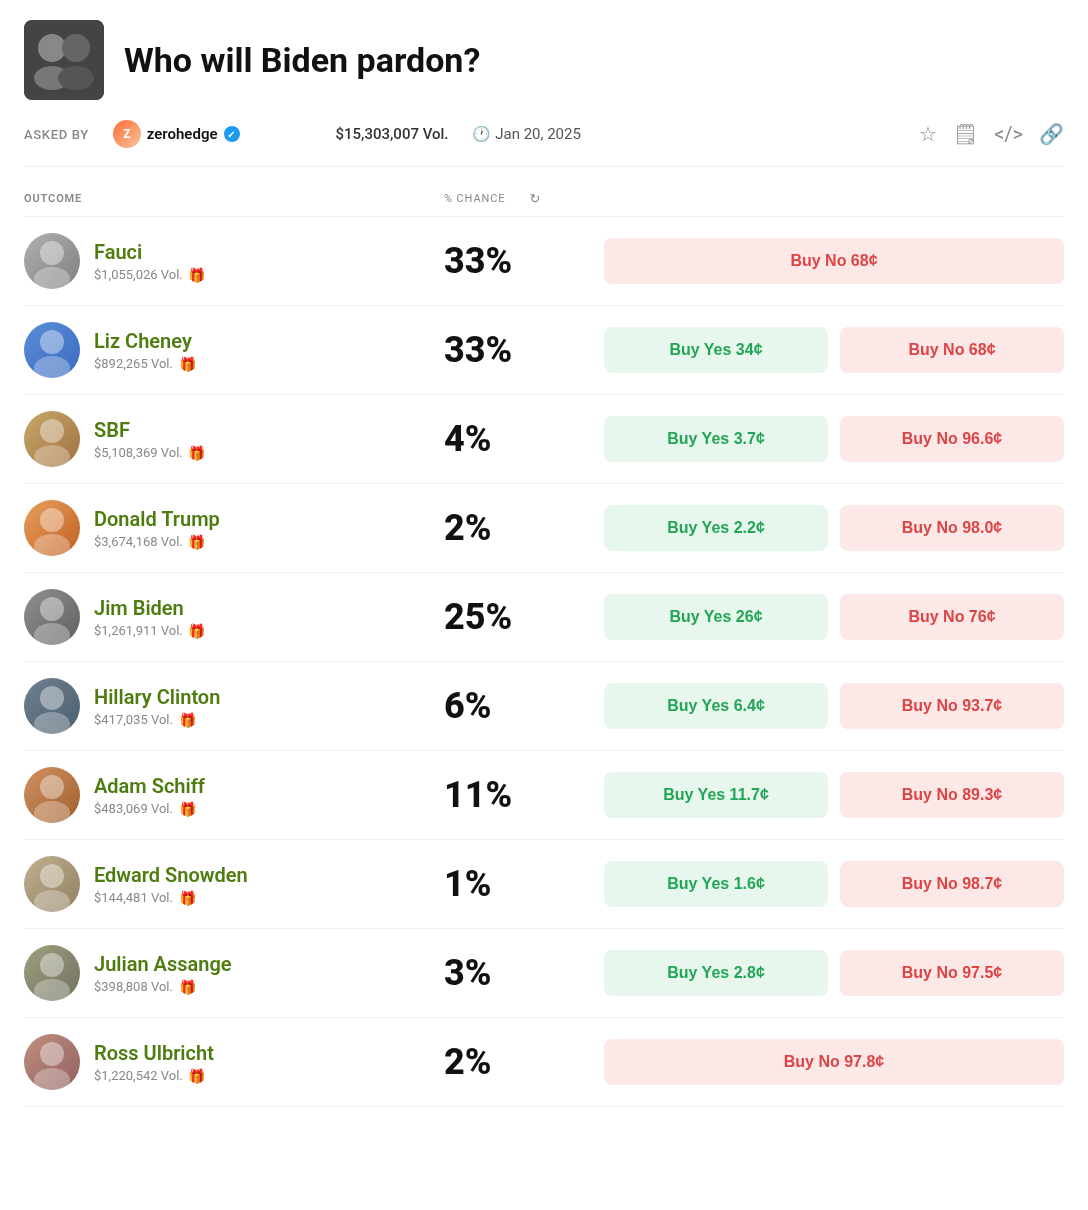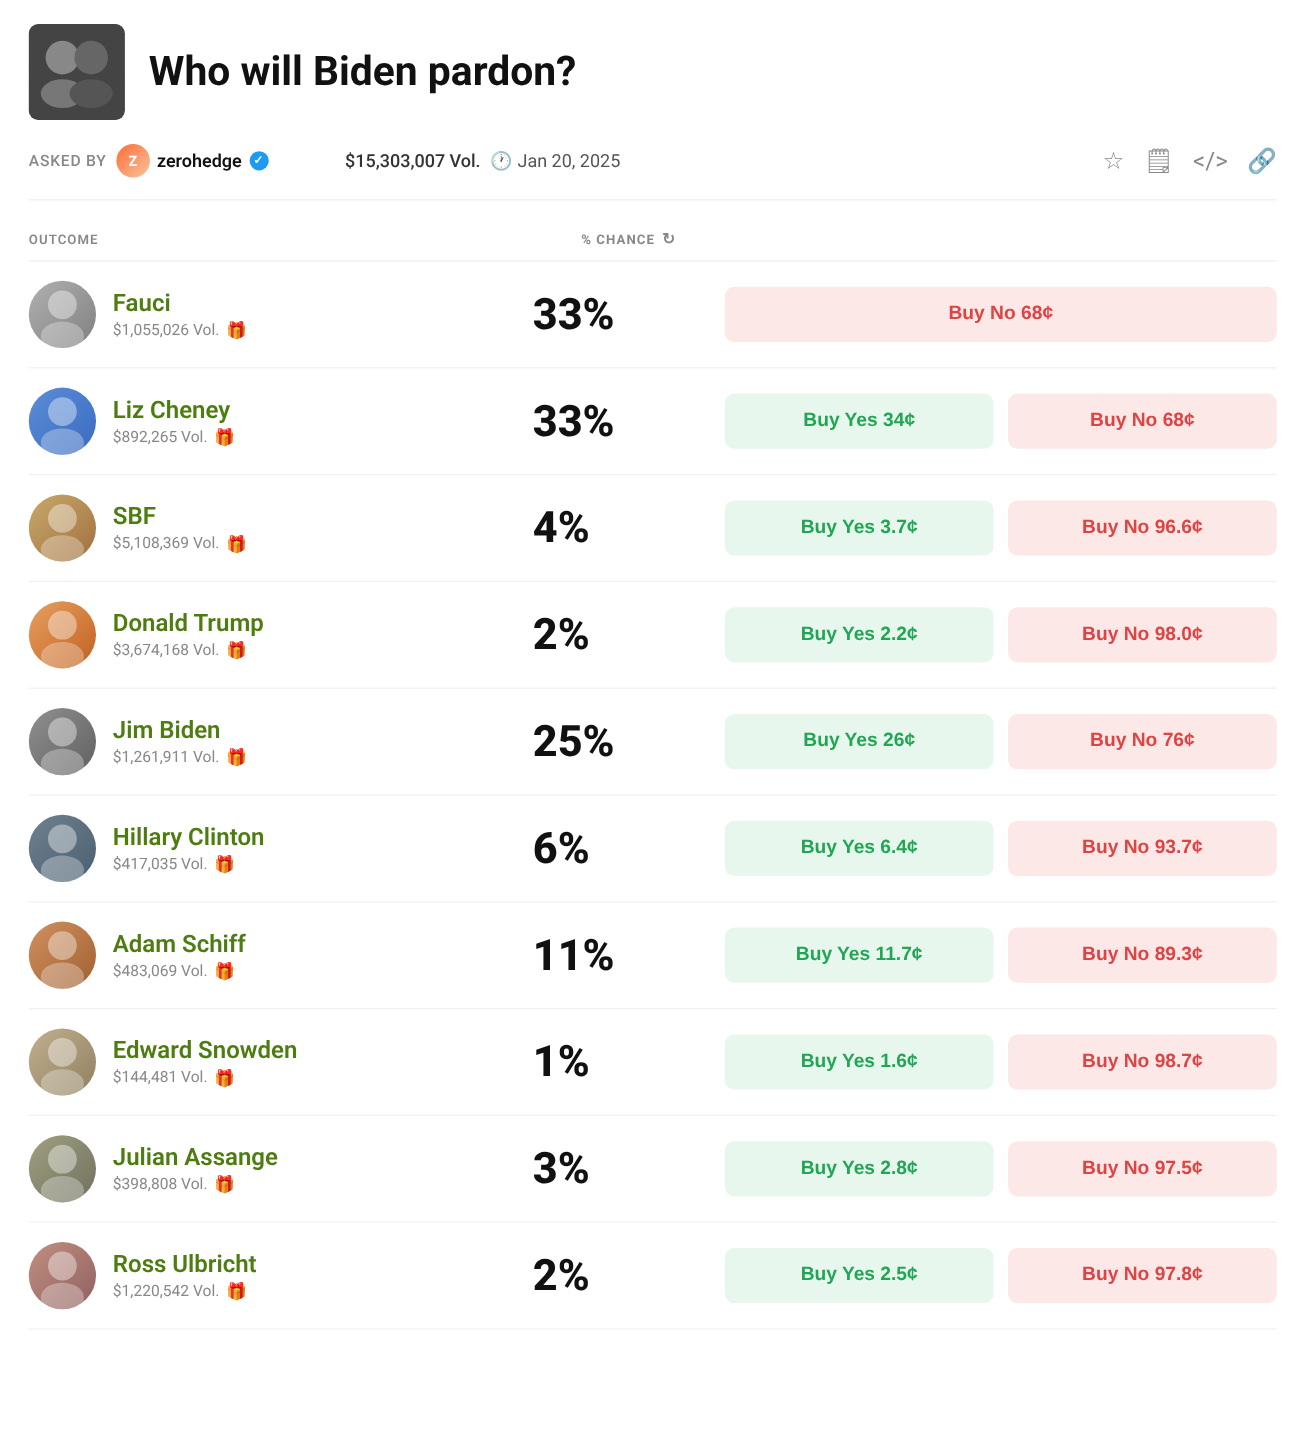--- a/index.html
+++ b/index.html
@@ -34,21 +34,21 @@
       color: #ccc;
     }
     .header-title {
       font-size: 34px;
       font-weight: 700;
       color: #111;
     }
     .meta-bar {
       display: flex;
       align-items: center;
-      gap: 8px;
+      gap: 24px;
       margin-bottom: 24px;
       font-size: 14px;
       color: #555;
       border-bottom: 1px solid #eee;
       padding-bottom: 18px;
     }
     .meta-asked-by {
       font-size: 13px;
       color: #888;
       text-transform: uppercase;
@@ -125,28 +125,27 @@
       flex: 0 0 420px;
       font-size: 11px;
       font-weight: 600;
       color: #888;
       text-transform: uppercase;
       letter-spacing: 0.08em;
     }
     .col-chance {
       flex: 0 0 160px;
       font-size: 11px;
-      font-weight: 700;
+      font-weight: 400;
       color: #888;
       text-transform: uppercase;
       letter-spacing: 0.08em;
       display: flex;
       align-items: center;
-      gap: 6px;
-      justify-content: center;
+      gap: 24px;
     }
     .col-actions {
       flex: 1;
     }
     .refresh-icon {
       display: inline-flex;
       align-items: center;
       justify-content: center;
       font-size: 13px;
       color: #888;
@@ -506,19 +505,18 @@
       <div class="outcome-text">
         <div class="outcome-name">Ross Ulbricht</div>
         <div class="outcome-vol">
           $1,220,542 Vol.
           <span class="gift-icon">🎁</span>
         </div>
       </div>
     </div>
     <div class="outcome-chance">2%</div>
     <div class="outcome-btns">
-      <button class="btn-yes btn-yes-light">Buy Yes 2.5¢</button>
       <button class="btn-no">Buy No 97.8¢</button>
     </div>
   </div>
     </div>
 
 </div>
 
 </body></html>

